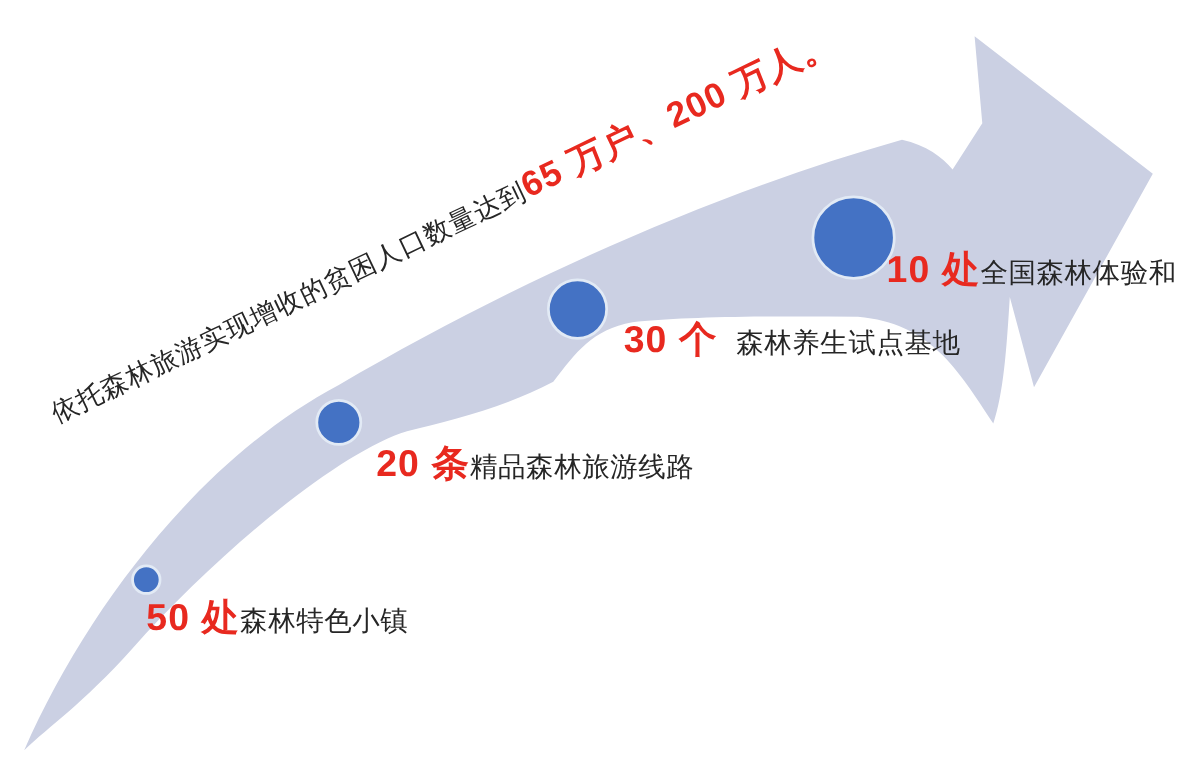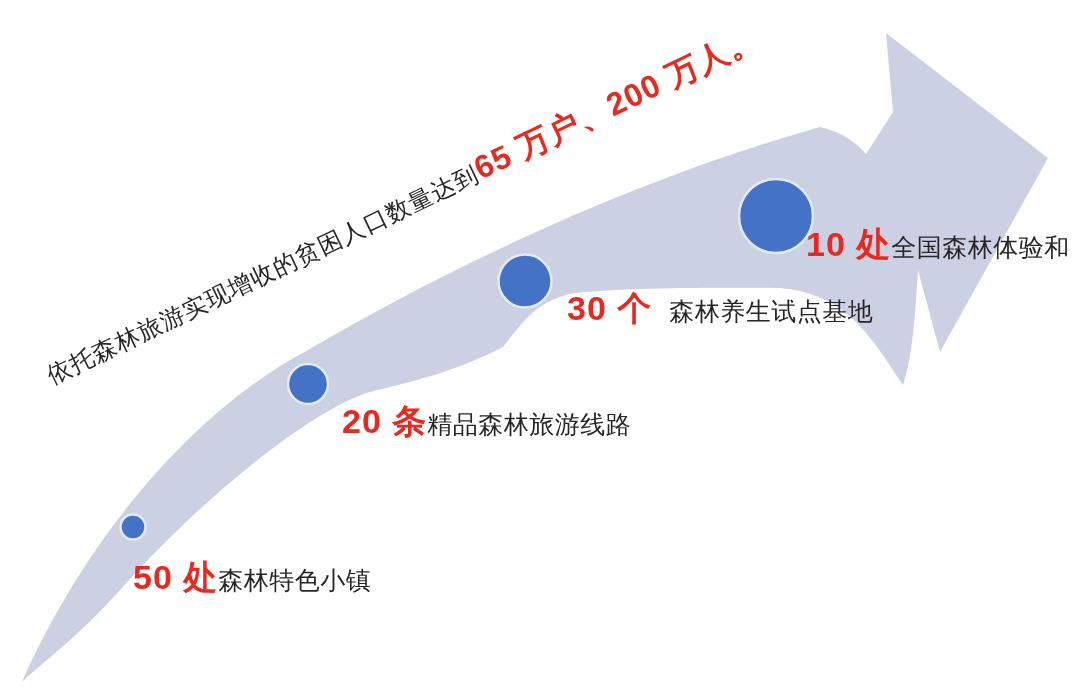--- a/index.html
+++ b/index.html
@@ -89,21 +89,21 @@
     <circle cx="133" cy="527" r="12.5" fill="var(--dot, #4472c4)" stroke="var(--dot-ring, #e2eaf5)" stroke-width="2.5"></circle>
     <circle cx="308" cy="384" r="20" fill="var(--dot, #4472c4)" stroke="var(--dot-ring, #e2eaf5)" stroke-width="2.5"></circle>
     <circle cx="525" cy="281" r="26.5" fill="var(--dot, #4472c4)" stroke="var(--dot-ring, #e2eaf5)" stroke-width="2.5"></circle>
     <circle cx="776" cy="216" r="37" fill="var(--dot, #4472c4)" stroke="var(--dot-ring, #e2eaf5)" stroke-width="2.5"></circle>
   </svg>
 
   <div class="headline">
     <span class="hl-prefix">依托森林旅游实现增收的贫困人口数量达到</span><span class="hl-highlight">65 万户、200 万人。</span>
   </div>
 
-  <div class="label-row" style="left:133px; top:539px;margin-top:16px;">
+  <div class="label-row" style="left:133px; top:539px;">
     <span class="num">50 处</span>
     <span class="lbl">森林特色小镇</span>
   </div>
 
   <div class="label-row" style="left:342px; top:399px;">
     <span class="num">20 条</span>
     <span class="lbl">精品森林旅游线路</span>
   </div>
 
   <div class="label-row" style="left:567px; top:286px;">

